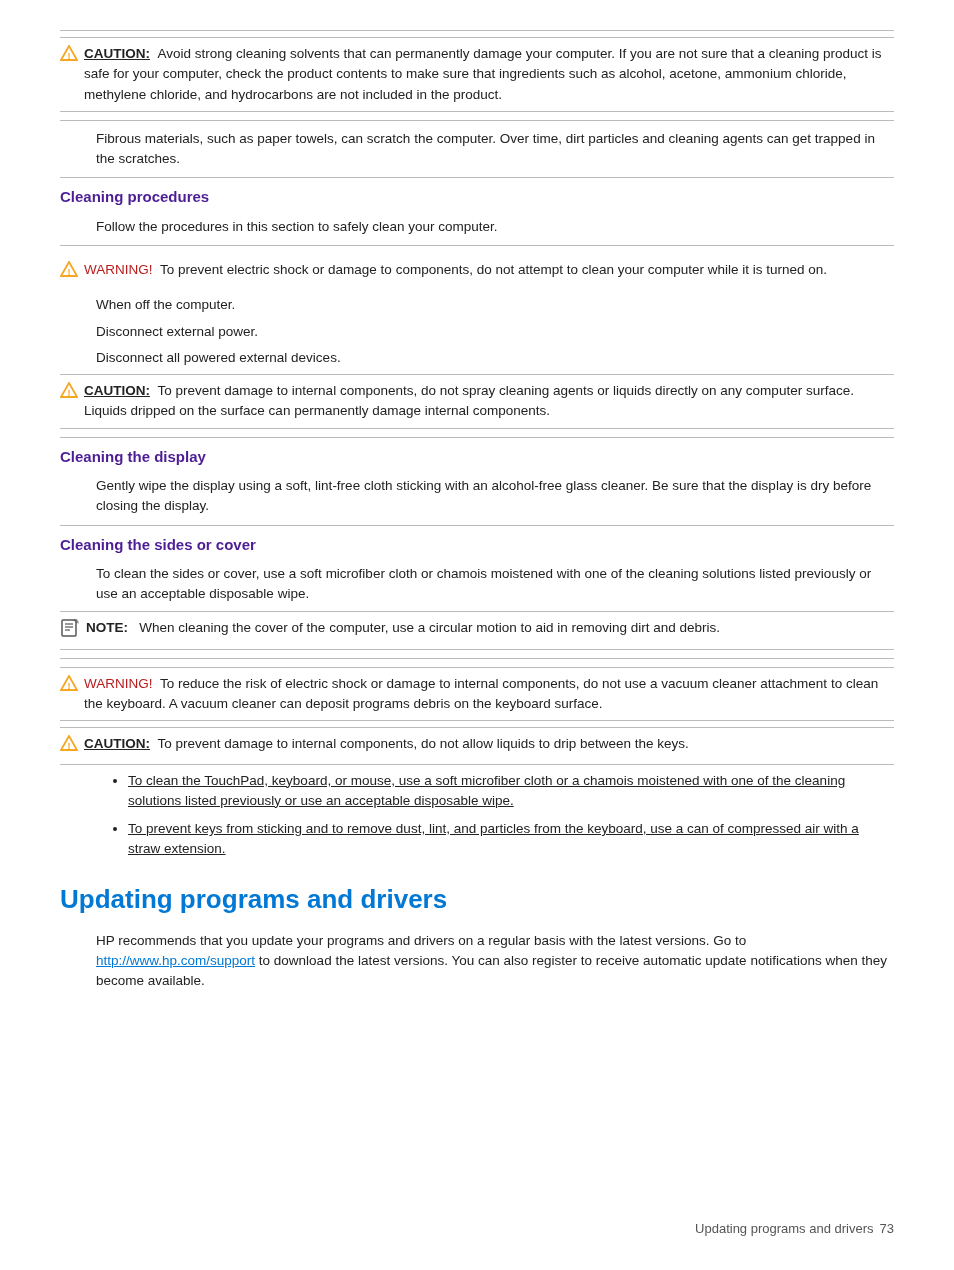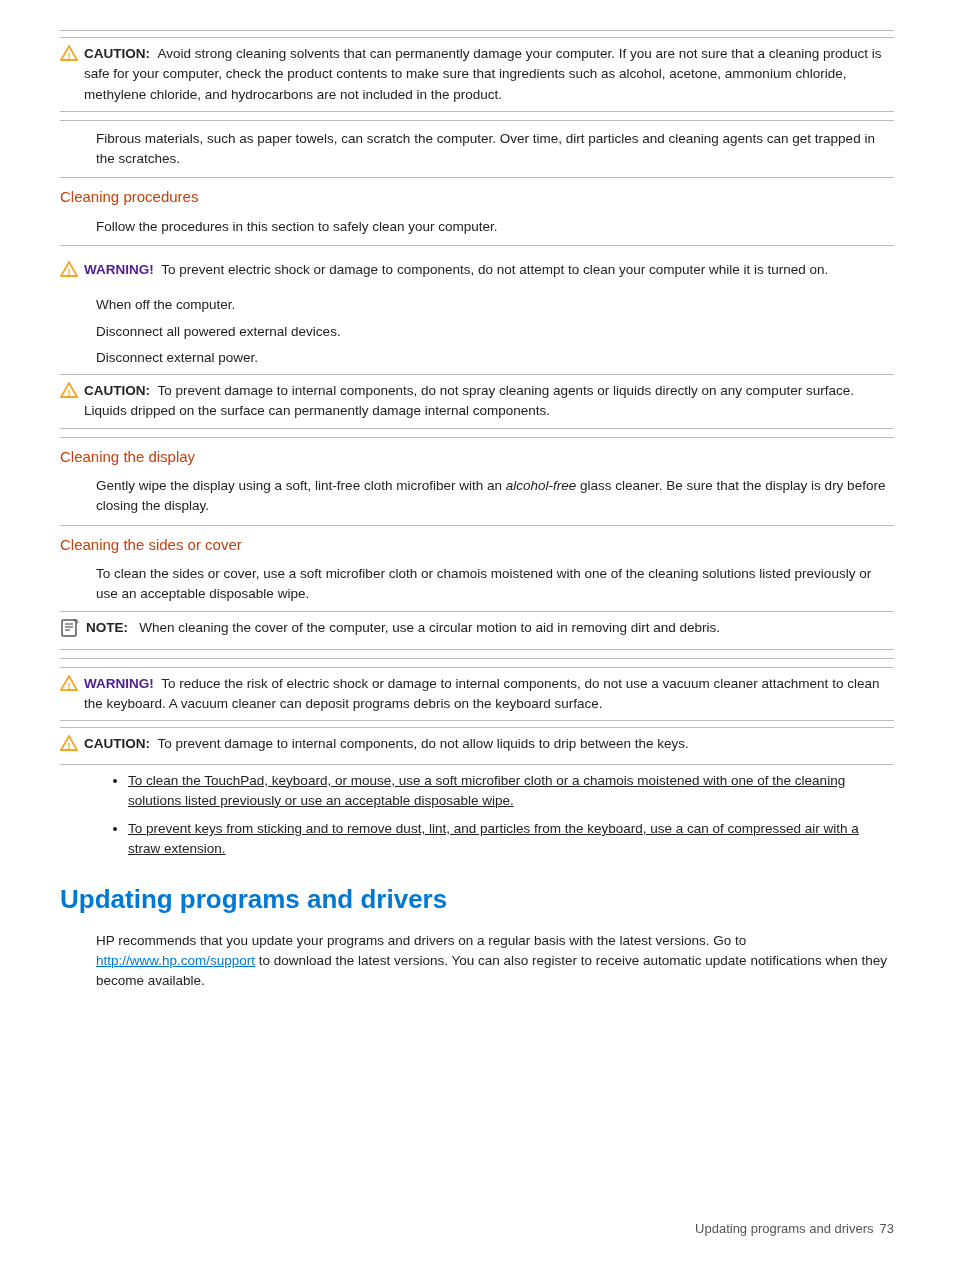--- a/index.html
+++ b/index.html
@@ -14,23 +14,23 @@
       line-height: 1.5;
     }
     .section-heading-large {
       color: #0078d4;
       font-size: 26px;
       font-weight: bold;
       margin-bottom: 12px;
       margin-top: 18px;
     }
     .section-heading-small {
-      color: #c2410c;
+      color: #4c1d95;
       font-size: 15px;
-      font-weight: normal;
+      font-weight: bold;
       margin-bottom: 8px;
       margin-top: 4px;
     }
     .divider {
       border: none;
       border-top: 1px solid #bbb;
       margin: 8px 0;
     }
     .notice-box {
       display: flex;
@@ -47,45 +47,45 @@
     .notice-icon {
       flex-shrink: 0;
       margin-top: 1px;
     }
     .notice-text {
       flex: 1;
     }
     .notice-label-caution {
       font-weight: bold;
       color: #222;
+      text-decoration: underline;
     }
     .notice-label-warning {
-      font-weight: bold;
-      color: #4c1d95;
+      font-weight: normal;
+      color: #b91c1c;
     }
     .notice-label-note {
       font-weight: bold;
       color: #222;
     }
     .body-text {
       margin: 6px 0 6px 36px;
     }
     .bullet-list {
       margin: 5px 0 5px 68px;
       list-style: disc;
     }
     .bullet-list li {
       margin-bottom: 8px;
       text-decoration: underline;
     }
     .link-text {
       color: #0078d4;
     }
     .italic-text {
-      font-style: italic;
     }
     .section-block {
       margin-bottom: 4px;
     }
     .top-divider {
       border: none;
       border-top: 1px solid #bbb;
       margin-bottom: 6px;
     }
   </style>
@@ -122,42 +122,42 @@
         <text x="9" y="13.5" text-anchor="middle" font-size="9" font-weight="bold" fill="#f5a623">!</text>
       </svg>
     </span>
     <span class="notice-text">
       <span class="notice-label-warning">WARNING!</span>
       &nbsp;<span>To prevent electric shock or damage to components, do not attempt to clean your computer while it is turned on.</span>
     </span>
   </div>
 
   <p class="body-text">When off the computer.</p>
+  <p class="body-text">Disconnect external power.</p>
   <p class="body-text">Disconnect all powered external devices.</p>
-  <p class="body-text">Disconnect external power.</p>
 
   <div class="notice-box bordered">
     <span class="notice-icon">
       <svg width="18" height="16" viewBox="0 0 18 16">
         <polygon points="9,1 17,15 1,15" fill="none" stroke="#f5a623" stroke-width="1.8"></polygon>
         <text x="9" y="13.5" text-anchor="middle" font-size="9" font-weight="bold" fill="#f5a623">!</text>
       </svg>
     </span>
     <span class="notice-text">
       <span class="notice-label-caution">CAUTION:</span>
       &nbsp;<span>To prevent damage to internal components, do not spray cleaning agents or liquids directly on any computer surface. Liquids dripped on the surface can permanently damage internal components.</span>
     </span>
   </div>
   <hr class="divider">
 </div>
 
 <div class="section-block">
   <h3 class="section-heading-small">Cleaning the display</h3>
   <p class="body-text">
-    <span>Gently wipe the display using a soft, lint-free cloth microfiber with an </span><span class="italic-text">alcohol-free</span><span> glass cleaner. Be sure that the display is dry before closing the display.</span>
+    <span>Gently wipe the display using a soft, lint-free cloth sticking with an </span><span class="italic-text">alcohol-free</span><span> glass cleaner. Be sure that the display is dry before closing the display.</span>
   </p>
   <hr class="divider">
 </div>
 
 <div class="section-block">
   <h3 class="section-heading-small">Cleaning the sides or cover</h3>
   <p class="body-text">To clean the sides or cover, use a soft microfiber cloth or chamois moistened with one of the cleaning solutions listed previously or use an acceptable disposable wipe.</p>
 
   <div class="notice-box bordered">
     <span class="notice-icon">

